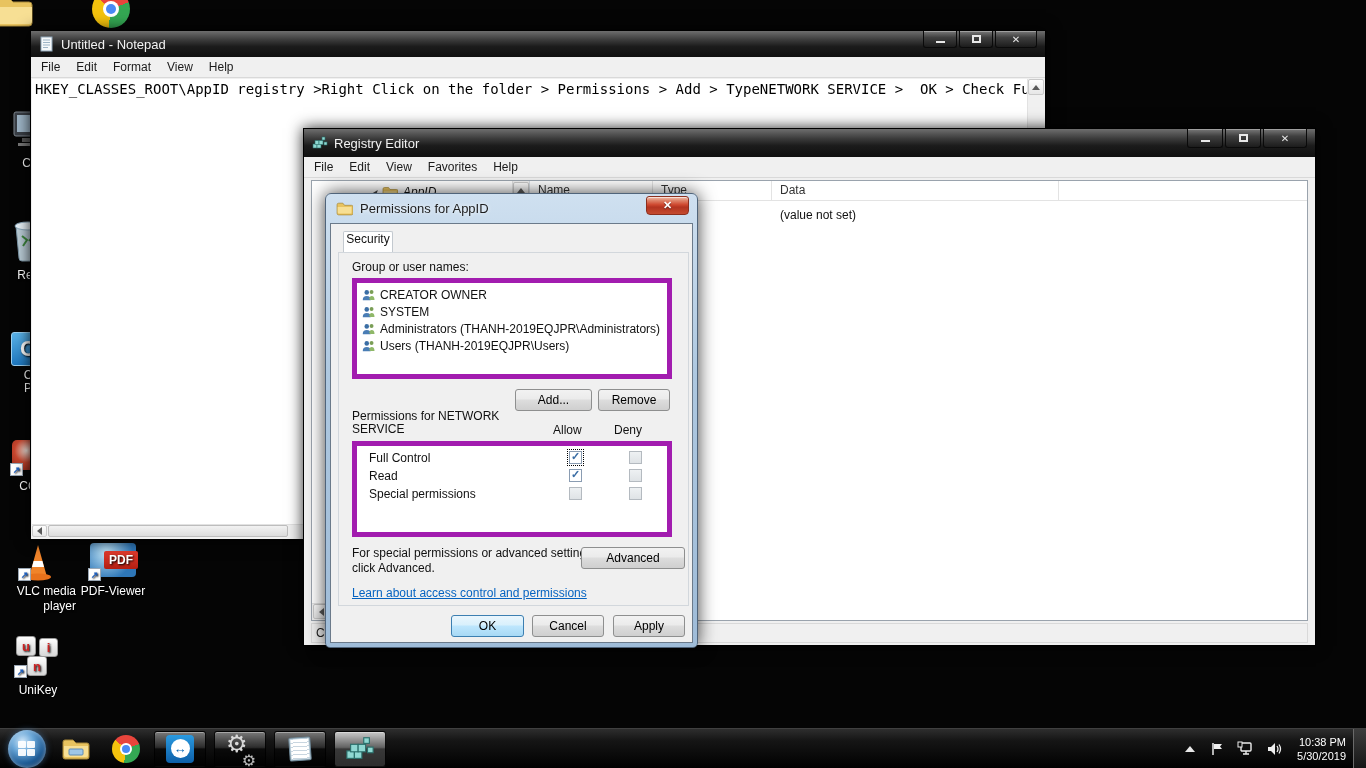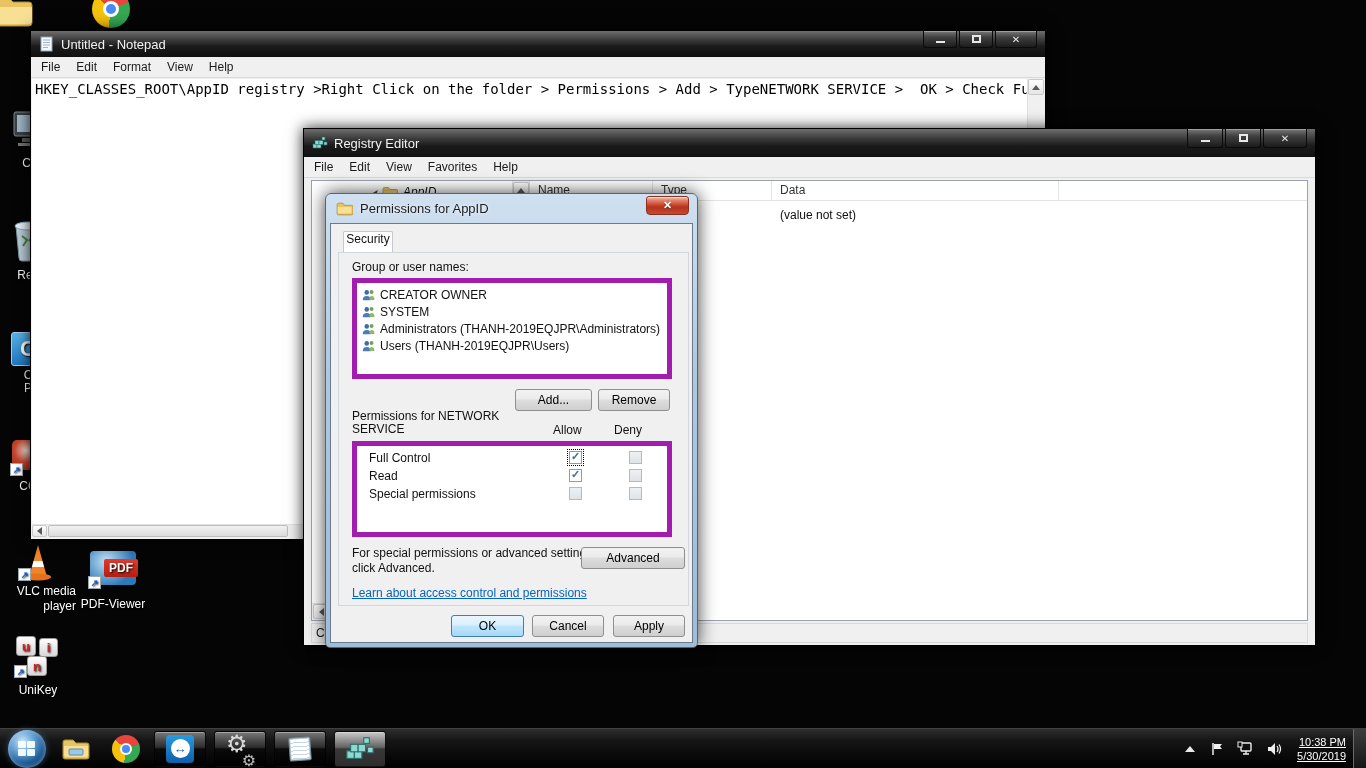--- a/index.html
+++ b/index.html
@@ -74,21 +74,21 @@
   .cb.checked::after { content:"✓"; position:absolute; left:1px; top:-2px; font-size:11px; font-weight:bold; color:#3b6ea5; }
   .cb.focus { outline:1px dotted #000; outline-offset:1px; }
   .cb.disabled { background:linear-gradient(#eef1f3,#dfe3e6); border-color:#b4bac0; }
   .dlg-link { position:absolute; font-size:12px; color:#0563c1; text-decoration:underline; }
 
   
   #taskbar { position:absolute; left:0; bottom:0; width:1366px; height:40px; background:linear-gradient(#2e2e2e,#151515 30%,#000); border-top:1px solid #404040; z-index:10; display:flex; align-items:center; }
   .tb-btn { width:52px; height:36px; margin-left:8px; border:1px solid rgba(0,0,0,.9); border-radius:3px; background:linear-gradient(rgba(255,255,255,.38),rgba(255,255,255,.12) 45%,rgba(0,0,0,.25) 50%,rgba(0,0,0,.35)); box-shadow:inset 0 1px 0 rgba(255,255,255,.35); display:flex; align-items:center; justify-content:center; }
   .tb-btn.active { background:linear-gradient(rgba(255,255,255,.75),rgba(255,255,255,.35) 45%,rgba(120,120,120,.4) 50%,rgba(90,90,90,.5)); }
   .tb-plain { width:40px; height:36px; margin-left:10px; display:flex; align-items:center; justify-content:center; }
-  #tray { position:absolute; right:14px; top:0; height:40px; display:flex; align-items:center; gap:10px; color:#fff;text-decoration:underline; }
+  #tray { position:absolute; right:14px; top:0; height:40px; display:flex; align-items:center; gap:10px; color:#fff; }
   #clock { text-align:right; font-size:11px; line-height:14px; color:#fff; margin-left:4px; }
   #show-desktop { position:absolute; right:0; top:0; width:13px; height:40px; background:linear-gradient(#3d3d3d,#151515); border-left:1px solid #6a6a6a; }
   .trayicon { width:18px; height:18px; display:flex; align-items:center; justify-content:center; }
 
   .orb { width:38px; height:38px; margin-left:8px; border-radius:50%; background:radial-gradient(circle at 38% 30%,#cfe6f8 0%,#6aa7d8 30%,#1d5a94 62%,#07233f 100%); box-shadow:inset 0 0 5px rgba(255,255,255,.5), 0 0 6px rgba(80,140,200,.5); position:relative; }
   .orb-flag { position:absolute; left:10px; top:11px; width:18px; height:16px; display:grid; grid-template-columns:8px 8px; grid-template-rows:7px 7px; gap:1px; }
   .orb-flag div { background:rgba(255,255,255,.92); border-radius:1px; }
 </style>
 </head>
 <body>
@@ -148,21 +148,21 @@
           <ellipse cx="20" cy="34" rx="13" ry="3.4" fill="#e8721c"></ellipse>
         </svg>
       <span class="shortcut-badge">↗</span>
     </div>
     <div class="dlabel" style="line-height:15px;text-align:right;">
       <div>VLC media</div>
       <div>player</div>
     </div>
   </div>
   <div class="dicon" style="left:70px; top:543px; width:86px;">
-    <div style="position:relative;width:50px;height:38px;margin:8px auto;">
+    <div style="position:relative;width:50px;height:38px;margin:0 auto;">
       <div style="position:absolute;left:2px;top:0;width:46px;height:34px;background:radial-gradient(circle at 35% 30%,#bfe3f5,#2e77b8 70%);border-radius:4px;"></div>
       <div style="position:absolute;left:16px;top:8px;width:34px;height:18px;background:linear-gradient(#e23b2e,#b21e12);color:#fff;font-size:12px;font-weight:bold;text-align:center;line-height:18px;border-radius:2px;">PDF</div>
       <span class="shortcut-badge">↗</span>
     </div>
     <div class="dlabel">PDF-Viewer</div>
   </div>
   <div class="dicon" style="left:0px; top:634px; width:76px;">
     <div style="position:relative;width:48px;height:46px;margin:0 auto;">
       <div style="position:relative;width:48px;height:46px;">
         <div style="position:absolute;left:2px;top:2px;width:20px;height:20px;background:linear-gradient(#fdfdfd,#d8d8d8);border:1px solid #9a9a9a;border-radius:3px;color:#c22;font-weight:bold;font-size:13px;text-align:center;line-height:19px;">u</div>

